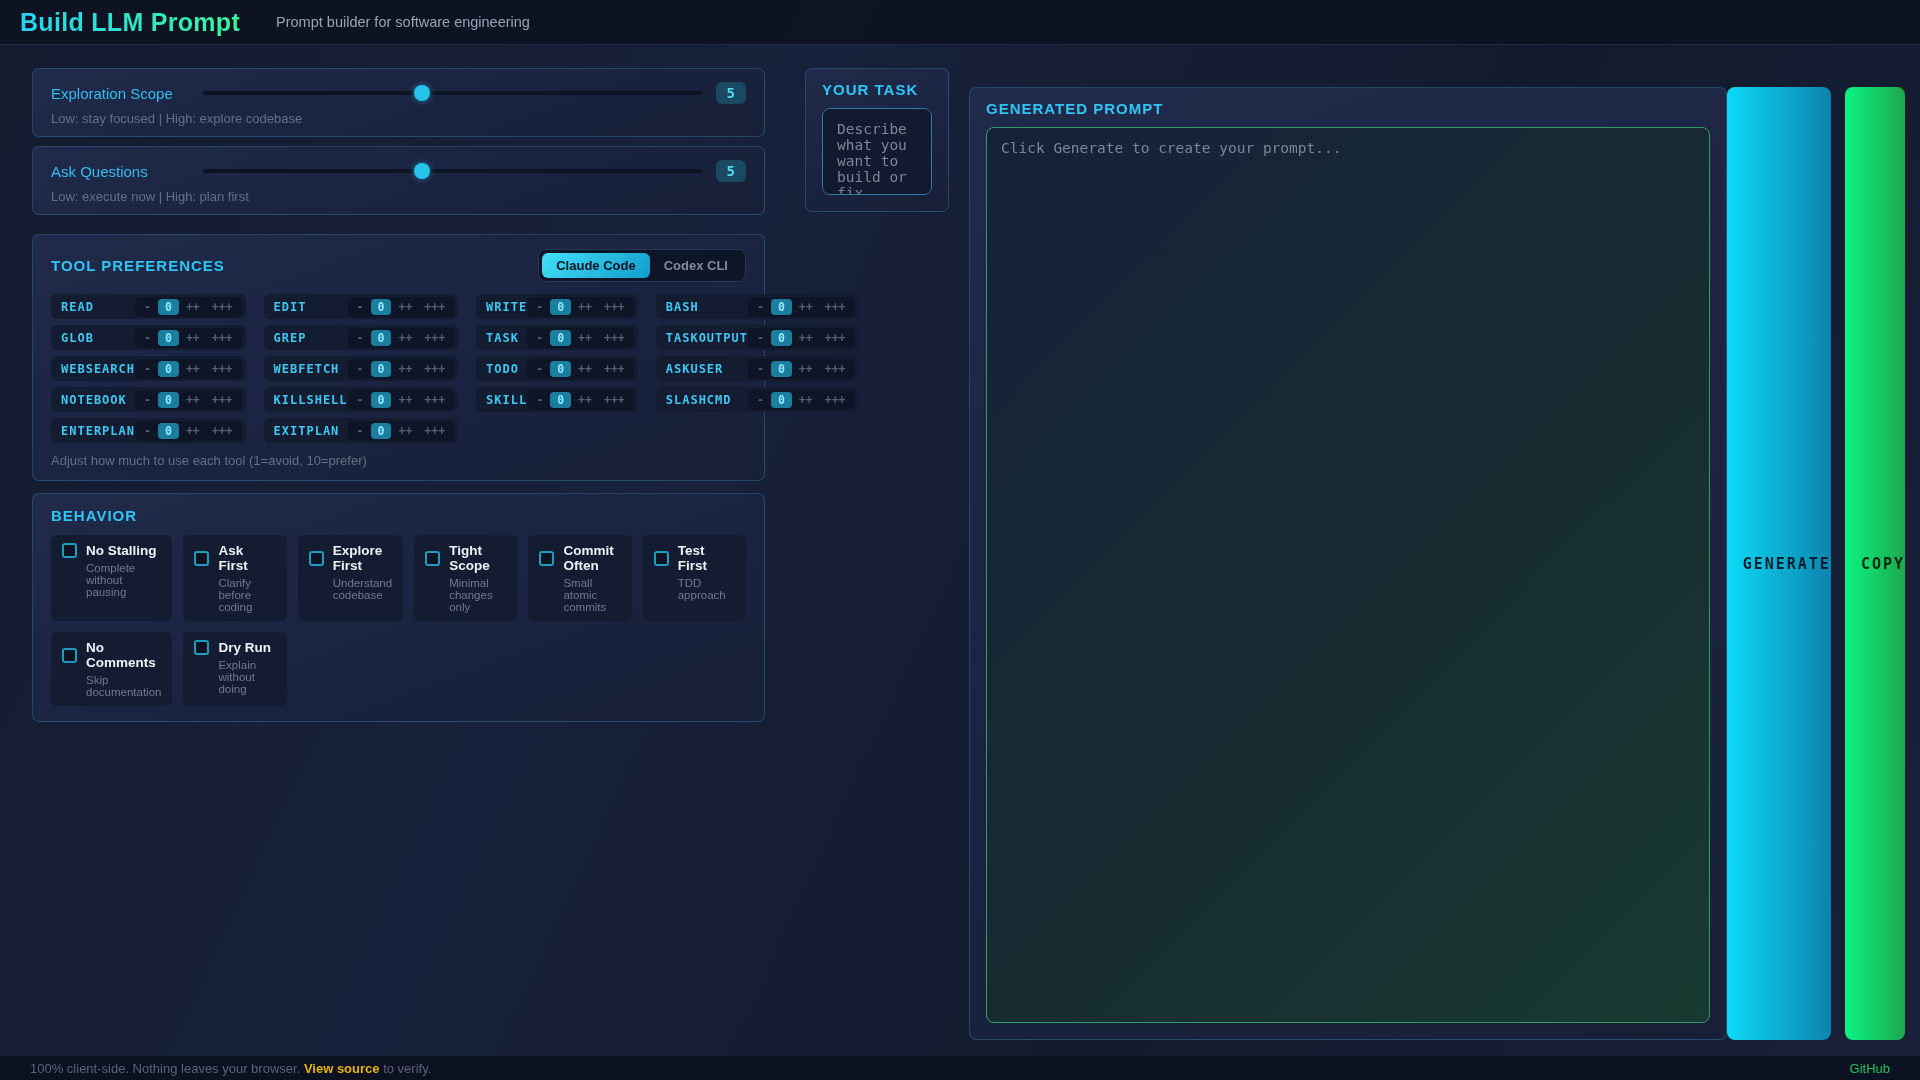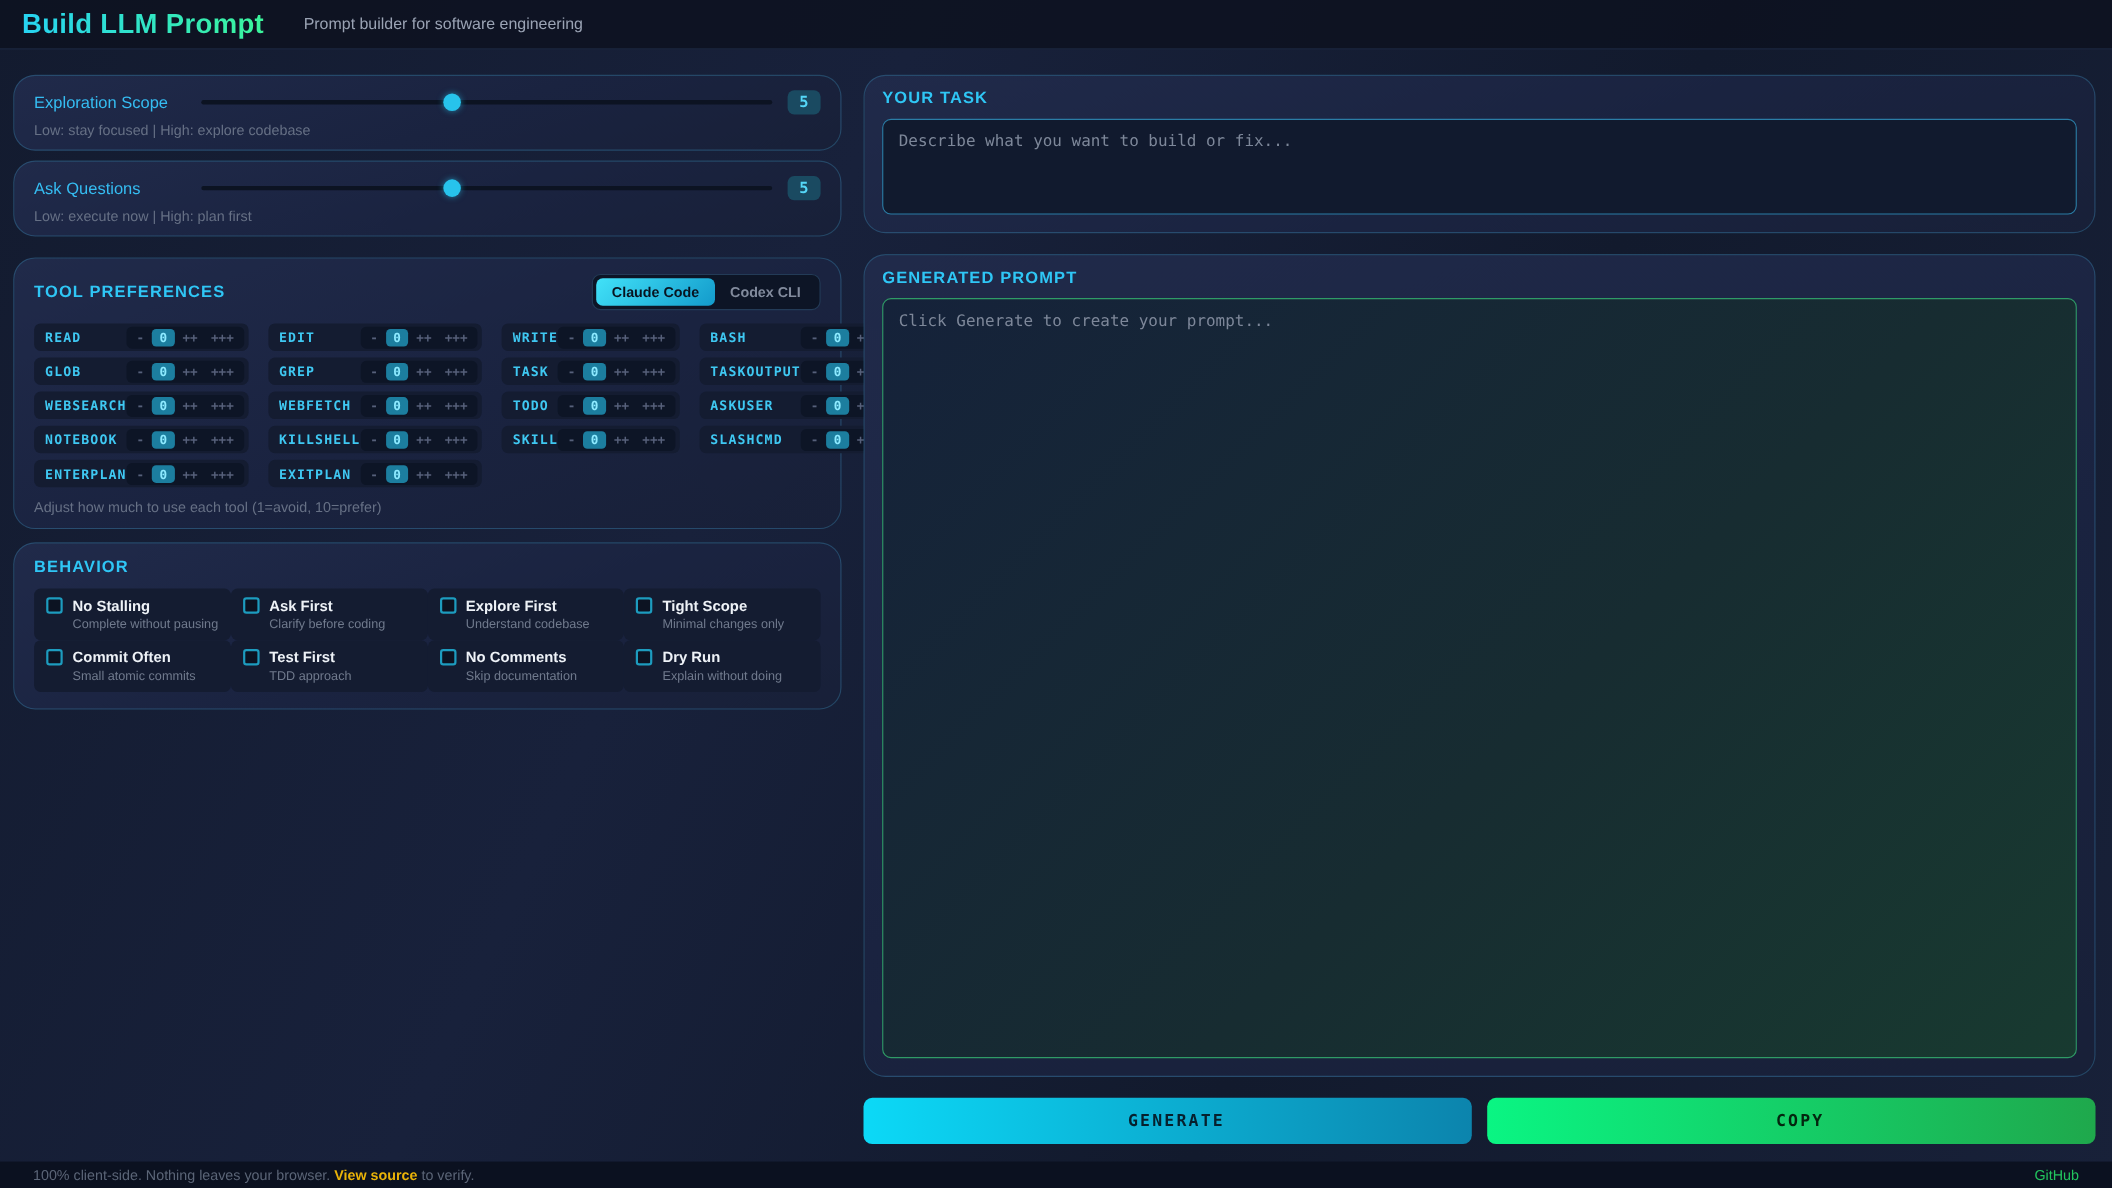--- a/index.html
+++ b/index.html
@@ -21,26 +21,27 @@
   .app-title {
     font-size: 25px; font-weight: bold; letter-spacing: 0.3px;
     background: linear-gradient(90deg, #27d3f2 0%, #3bf59b 100%);
     -webkit-background-clip: text; background-clip: text; color: transparent;
   }
   .app-subtitle { font-size: 14.5px; color: #9aa3b4; }
 
   
   .main { flex: 1; display: flex; gap: 20px; padding: 23px 15px 16px 12px; min-height: 0; }
   .col-left { width: 753px; flex: 0 0 753px; display: flex; flex-direction: column; }
-  .col-right { flex: 1; display: flex; flex-direction: column; min-height: 0; }
+  .col-right { flex: 1; display: flex; flex-direction: row; min-height: 0; }
 
   .card {
     background: linear-gradient(160deg, #202a4a 0%, #1a2340 55%, #182038 100%);
     border: 1px solid rgba(55,130,170,0.40);
-    border-radius: 20px;
+    border-radius: 7px;
+    margin-left: 20px;
   }
 
   
   .slider-card { padding: 13px 18px 10px 18px; margin-bottom: 9px; }
   .slider-row { display: flex; align-items: center; }
   .slider-label { width: 152px; flex: 0 0 152px; color: #35bdf2; font-size: 15px; }
   .slider { position: relative; flex: 1; height: 18px; cursor: pointer; }
   .slider-track {
     position: absolute; left: 0; right: 0; top: 7px; height: 4px;
     background: #0c1322; border-radius: 2px;
@@ -92,21 +93,21 @@
   .seg {
     border: none; background: transparent; color: #56607a;
     font-family: "DejaVu Sans Mono", monospace; font-size: 11.5px; font-weight: bold;
     padding: 1px 5px; border-radius: 4px; cursor: pointer;
   }
   .seg.seg-active { background: #1c7e9f; color: #8deaff; padding: 1px 7px; }
   .tools-caption { margin-top: 10px; color: #667085; font-size: 13px; }
 
   
   .behavior-panel { padding: 13px 18px 15px 18px; margin-top: 12px; }
-  .behavior-grid { display: grid; grid-template-columns: repeat(4, 1fr); margin-top: 10px; }
+  .behavior-grid { display: grid; grid-template-columns: repeat(6, 1fr); gap: 11px; margin-top: 10px; }
   .behavior-item {
     background: #141c31; border-radius: 6px; padding: 8px 11px; cursor: pointer;
   }
   .behavior-top { display: flex; align-items: center; gap: 9px; }
   .checkbox {
     width: 15px; height: 15px; flex: 0 0 15px;
     border: 2px solid #1d9cbf; border-radius: 3px; background: #0c1322; cursor: pointer;
   }
   .behavior-label { color: #eef2f7; font-size: 13.5px; font-weight: bold; }
   .behavior-desc { color: #707a8d; font-size: 11.5px; margin-top: 4px; margin-left: 24px; }

